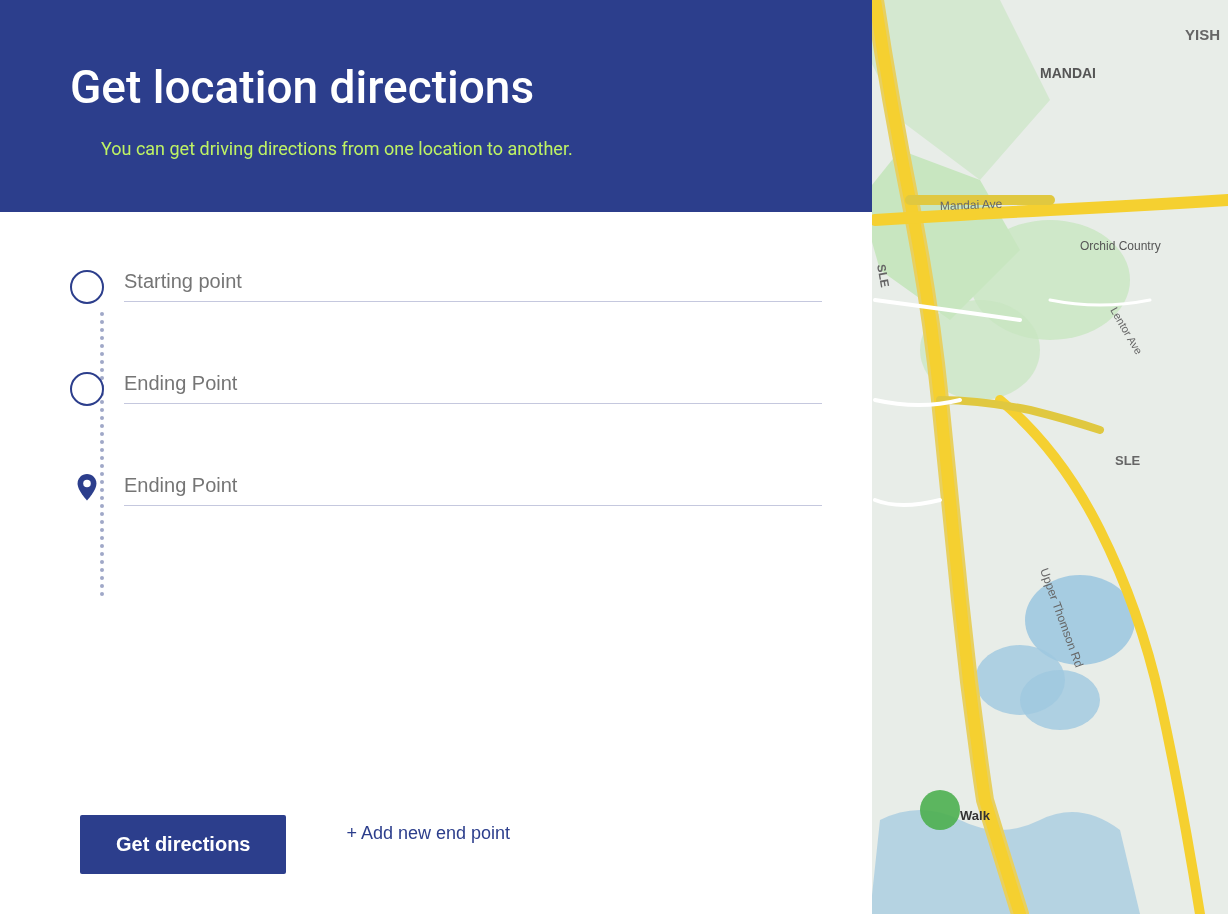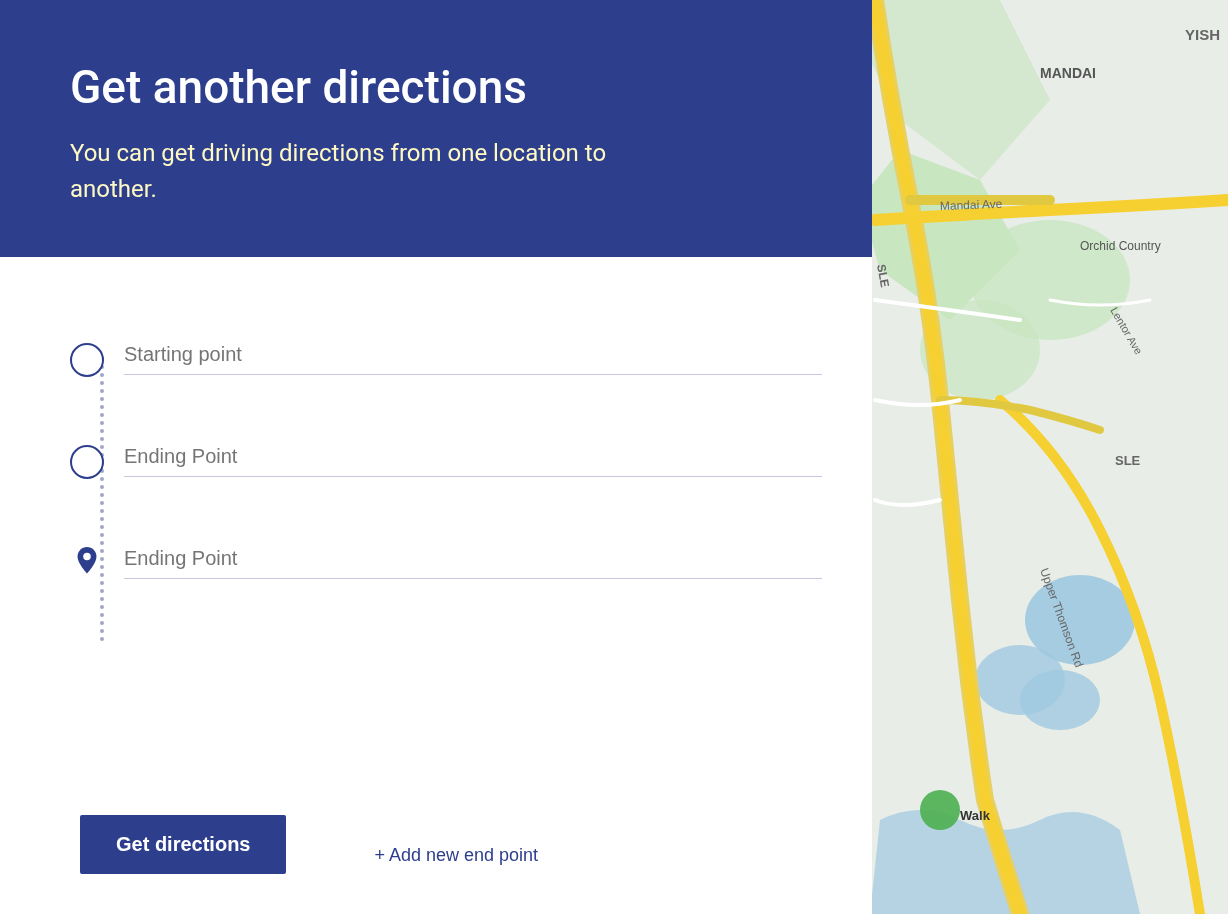--- a/index.html
+++ b/index.html
@@ -49,24 +49,25 @@
 
     .panel-header h1 {
       color: white;
       font-size: 46px;
       font-weight: 500;
       margin-bottom: 20px;
       line-height: 1.2;
     }
 
     .panel-header p {
-      color: #fef9c3;
-      font-size: 24px;
+      color: #bef264;
+      font-size: 18px;
       line-height: 1.5;
       max-width: 580px;
+      margin-left: 31px;
     }
 
     
     .panel-body {
       background: white;
       padding: 50px 50px 40px 70px;
       flex: 1;
       display: flex;
       flex-direction: column;
     }
@@ -96,21 +97,20 @@
       border-radius: 50%;
       flex-shrink: 0;
     }
 
     
     .field-row {
       display: flex;
       align-items: flex-start;
       margin-bottom: 40px;
       position: relative;
-      margin-top: 28px;
     }
 
     .field-icon {
       width: 34px;
       height: 34px;
       border: 2.5px solid #2c3e8c;
       border-radius: 50%;
       flex-shrink: 0;
       margin-right: 20px;
       margin-top: 8px;
@@ -141,22 +141,22 @@
       padding: 8px 0;
       font-size: 20px;
       color: #888;
       outline: none;
       background: transparent;
     }
 
     
     .buttons-row {
       display: flex;
-      align-items: flex-end;
-      gap: 64px;
+      align-items: flex-start;
+      gap: 36px;
       margin-top: 20px;
       padding-left: 10px;
     }
 
     .btn-get-directions {
       background-color: #2c3e8c;
       color: white;
       border: none;
       padding: 18px 36px;
       font-size: 20px;
@@ -233,21 +233,21 @@
 
     <text x="490" y="900" font-family="Arial" font-size="13" fill="#555" font-weight="500">Bukit Timah</text>
 
     <text x="639" y="900" font-family="Arial" font-size="14" fill="#666" font-weight="700" letter-spacing="1">CENTRAL WATER</text>
   </svg>
 </div>
 
 <div class="panel">
 
   <div class="panel-header">
-    <h1>Get another directions</h1>
+    <h1>Get location directions</h1>
     <p>You can get driving directions from one location to another.</p>
   </div>
 
   <div class="panel-body">
     <div class="form-fields">
 
       <div class="connector-line">
         <div class="dot"></div>
           <div class="dot"></div>
           <div class="dot"></div>

